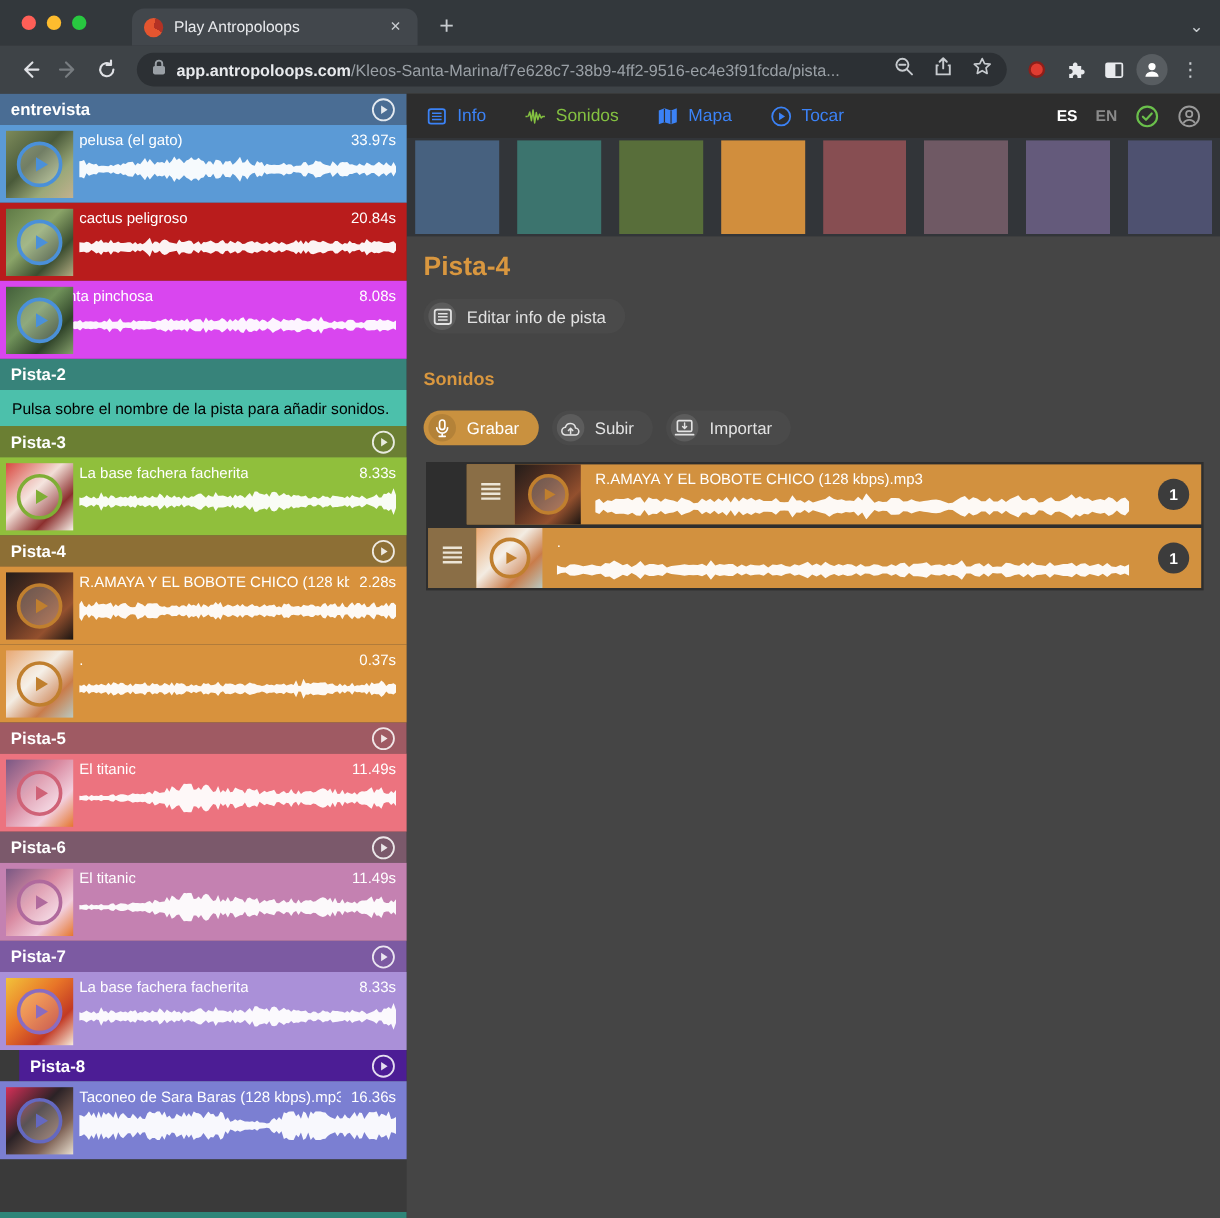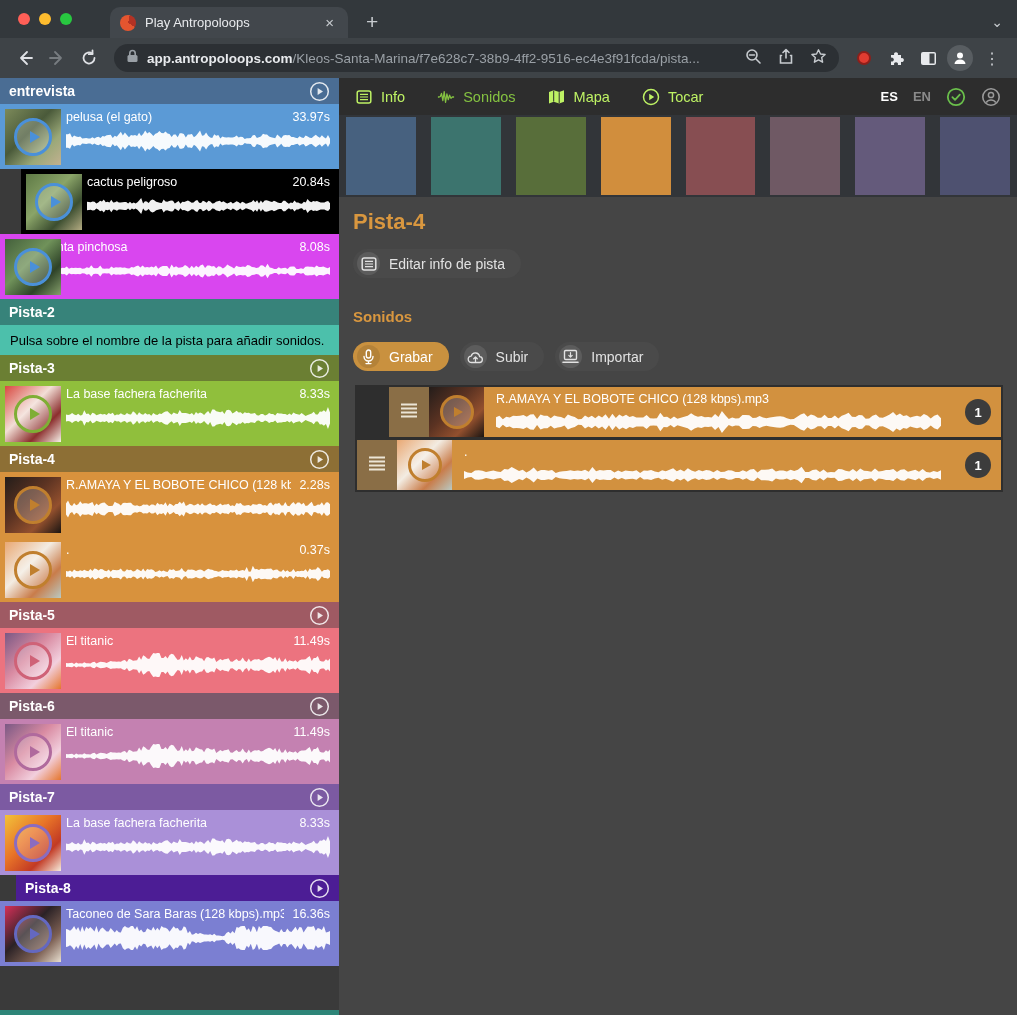--- a/index.html
+++ b/index.html
@@ -69,21 +69,21 @@
   .trow { display:flex; justify-content:space-between; gap:8px; }
   .ttitle { color:#fff; font-size:12.5px; white-space:nowrap; overflow:hidden; }
   .tdur { color:#fff; font-size:12.5px; flex:none; }
   .wave { width:100%; height:24px; margin-top:5px; display:block; }
   .next-sliver { height:5px; flex:none; }
 
   
   .main { flex:1; display:flex; flex-direction:column; min-width:0; background:#454545; }
   .navbar { height:37px; flex:none; background:#2d2d2d; display:flex; align-items:center; padding:0 16px; }
   .nav-tabs { display:flex; gap:32px; align-items:center; }
-  .nav-tab { display:flex; align-items:center; gap:8px; color:#bef264; font-size:14.5px; cursor:default; }
+  .nav-tab { display:flex; align-items:center; gap:8px; color:#3b82f6; font-size:14.5px; cursor:default; }
   .nav-tab.on { color:#84c141; }
   .nav-tab .nicon { width:18px; height:18px; display:flex; align-items:center; justify-content:center; }
   .nav-right { margin-left:auto; display:flex; align-items:center; gap:15px; }
   .lang { font-size:13px; font-weight:bold; color:#8a8a8a; }
   .lang.on { color:#fff; }
   .ricon { width:20px; height:20px; display:flex; align-items:center; justify-content:center; }
 
   .swatches { height:82px; flex:none; background:#323539; display:flex; gap:15px; padding:2px 7px 2px 7px; }
   .swatch { flex:1; }
 
@@ -220,21 +220,21 @@
                 </div>
               </div>
               <div class="trow">
                 <span class="ttitle">pelusa (el gato)</span>
                 <span class="tdur">33.97s</span>
               </div>
               <svg viewBox="0 0 260 24" preserveAspectRatio="none" class="wave">
                 <path d="M0.0,5.3L2.0,5.2L4.0,4.3L6.0,8.6L8.0,6.5L10.0,7.4L12.0,8.0L14.0,7.5L16.0,9.5L18.0,9.2L20.0,9.1L22.0,9.4L24.0,9.5L26.0,8.3L28.0,9.4L30.0,8.3L32.0,7.7L34.0,8.9L36.0,7.1L38.0,7.6L40.0,6.2L42.0,5.9L44.0,5.7L46.0,8.9L48.0,6.8L50.0,7.8L52.0,5.3L54.0,2.7L56.0,6.4L58.0,3.4L60.0,6.0L62.0,8.2L64.0,6.0L66.0,6.5L68.0,6.0L70.0,7.0L72.0,3.8L74.0,7.0L76.0,5.0L78.0,1.4L80.0,4.4L82.0,2.9L84.0,4.8L86.0,7.0L88.0,4.8L90.0,3.9L92.0,2.1L94.0,4.1L96.0,4.2L98.0,2.4L100.0,4.6L102.0,5.1L104.0,8.1L106.0,5.4L108.0,5.5L110.0,8.3L112.0,4.2L114.0,4.3L116.0,5.1L118.0,8.5L120.0,5.4L122.0,5.6L124.0,5.0L126.0,8.3L128.0,6.7L130.0,4.3L132.0,1.6L134.0,6.7L136.0,6.2L138.0,3.4L140.0,6.8L142.0,8.5L144.0,9.1L146.0,5.2L148.0,6.7L150.0,6.0L152.0,9.5L154.0,7.5L156.0,8.2L158.0,8.5L160.0,8.2L162.0,8.4L164.0,8.4L166.0,7.9L168.0,6.6L170.0,8.5L172.0,7.8L174.0,8.1L176.0,9.9L178.0,9.2L180.0,9.2L182.0,8.9L184.0,6.2L186.0,6.0L188.0,9.0L190.0,8.3L192.0,7.6L194.0,4.8L196.0,5.6L198.0,5.6L200.0,7.4L202.0,8.2L204.0,8.7L206.0,9.3L208.0,5.4L210.0,7.3L212.0,9.3L214.0,6.6L216.0,5.9L218.0,6.3L220.0,6.1L222.0,8.1L224.0,7.9L226.0,8.8L228.0,9.2L230.0,7.2L232.0,8.5L234.0,9.1L236.0,6.5L238.0,7.5L240.0,8.8L242.0,8.9L244.0,7.2L246.0,5.7L248.0,7.5L250.0,8.7L252.0,6.3L254.0,8.2L256.0,9.5L258.0,6.0L260.0,9.7L260.0,14.3L258.0,18.0L256.0,14.5L254.0,15.8L252.0,17.7L250.0,15.3L248.0,16.5L246.0,18.3L244.0,16.8L242.0,15.1L240.0,15.2L238.0,16.5L236.0,17.5L234.0,14.9L232.0,15.5L230.0,16.8L228.0,14.8L226.0,15.2L224.0,16.1L222.0,15.9L220.0,17.9L218.0,17.7L216.0,18.1L214.0,17.4L212.0,14.7L210.0,16.7L208.0,18.6L206.0,14.7L204.0,15.3L202.0,15.8L200.0,16.6L198.0,18.4L196.0,18.4L194.0,19.2L192.0,16.4L190.0,15.7L188.0,15.0L186.0,18.0L184.0,17.8L182.0,15.1L180.0,14.8L178.0,14.8L176.0,14.1L174.0,15.9L172.0,16.2L170.0,15.5L168.0,17.4L166.0,16.1L164.0,15.6L162.0,15.6L160.0,15.8L158.0,15.5L156.0,15.8L154.0,16.5L152.0,14.5L150.0,18.0L148.0,17.3L146.0,18.8L144.0,14.9L142.0,15.5L140.0,17.2L138.0,20.6L136.0,17.8L134.0,17.3L132.0,22.4L130.0,19.7L128.0,17.3L126.0,15.7L124.0,19.0L122.0,18.4L120.0,18.6L118.0,15.5L116.0,18.9L114.0,19.7L112.0,19.8L110.0,15.7L108.0,18.5L106.0,18.6L104.0,15.9L102.0,18.9L100.0,19.4L98.0,21.6L96.0,19.8L94.0,19.9L92.0,21.9L90.0,20.1L88.0,19.2L86.0,17.0L84.0,19.2L82.0,21.1L80.0,19.6L78.0,22.6L76.0,19.0L74.0,17.0L72.0,20.2L70.0,17.0L68.0,18.0L66.0,17.5L64.0,18.0L62.0,15.8L60.0,18.0L58.0,20.6L56.0,17.6L54.0,21.3L52.0,18.7L50.0,16.2L48.0,17.2L46.0,15.1L44.0,18.3L42.0,18.1L40.0,17.8L38.0,16.4L36.0,16.9L34.0,15.1L32.0,16.3L30.0,15.7L28.0,14.6L26.0,15.7L24.0,14.5L22.0,14.6L20.0,14.9L18.0,14.8L16.0,14.5L14.0,16.5L12.0,16.0L10.0,16.6L8.0,17.5L6.0,15.4L4.0,19.7L2.0,18.8L0.0,18.7Z" fill="#ffffff" fill-opacity="0.95"></path>
               </svg>
             </div>
-            <div class="track-item" style="background: #000000; margin-left: 21px;">
+            <div class="track-item" style="background: #b91c1c;">
               <div class="thumb" style="background: linear-gradient(135deg, rgb(95, 122, 70) 0%, rgb(138, 164, 104) 42%, rgb(60, 78, 48) 72%, rgb(179, 171, 130) 100%);">
                 <div class="play-ov" style="border-color: rgb(74, 144, 217);">
                   <span class="tri" style="border-left-color: rgb(74, 144, 217);"></span>
                 </div>
               </div>
               <div class="trow">
                 <span class="ttitle">cactus peligroso</span>
                 <span class="tdur">20.84s</span>
               </div>
               <svg viewBox="0 0 260 24" preserveAspectRatio="none" class="wave">

